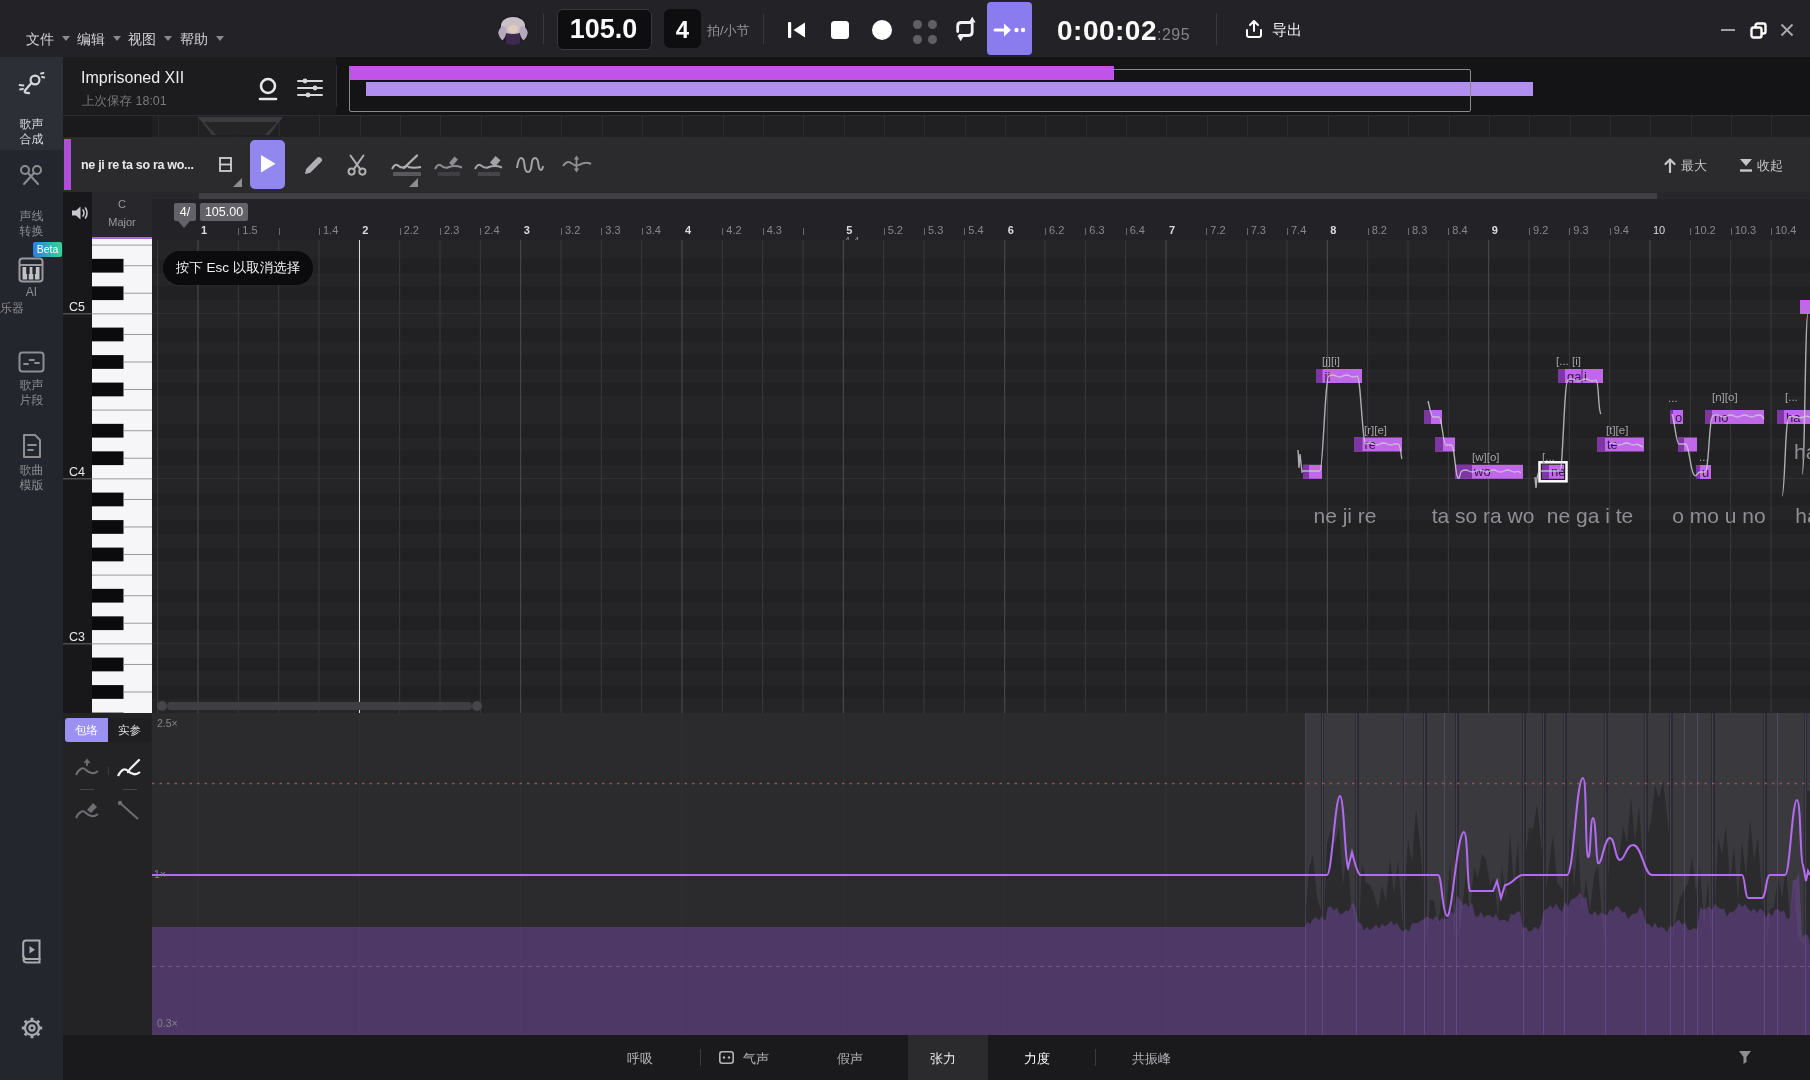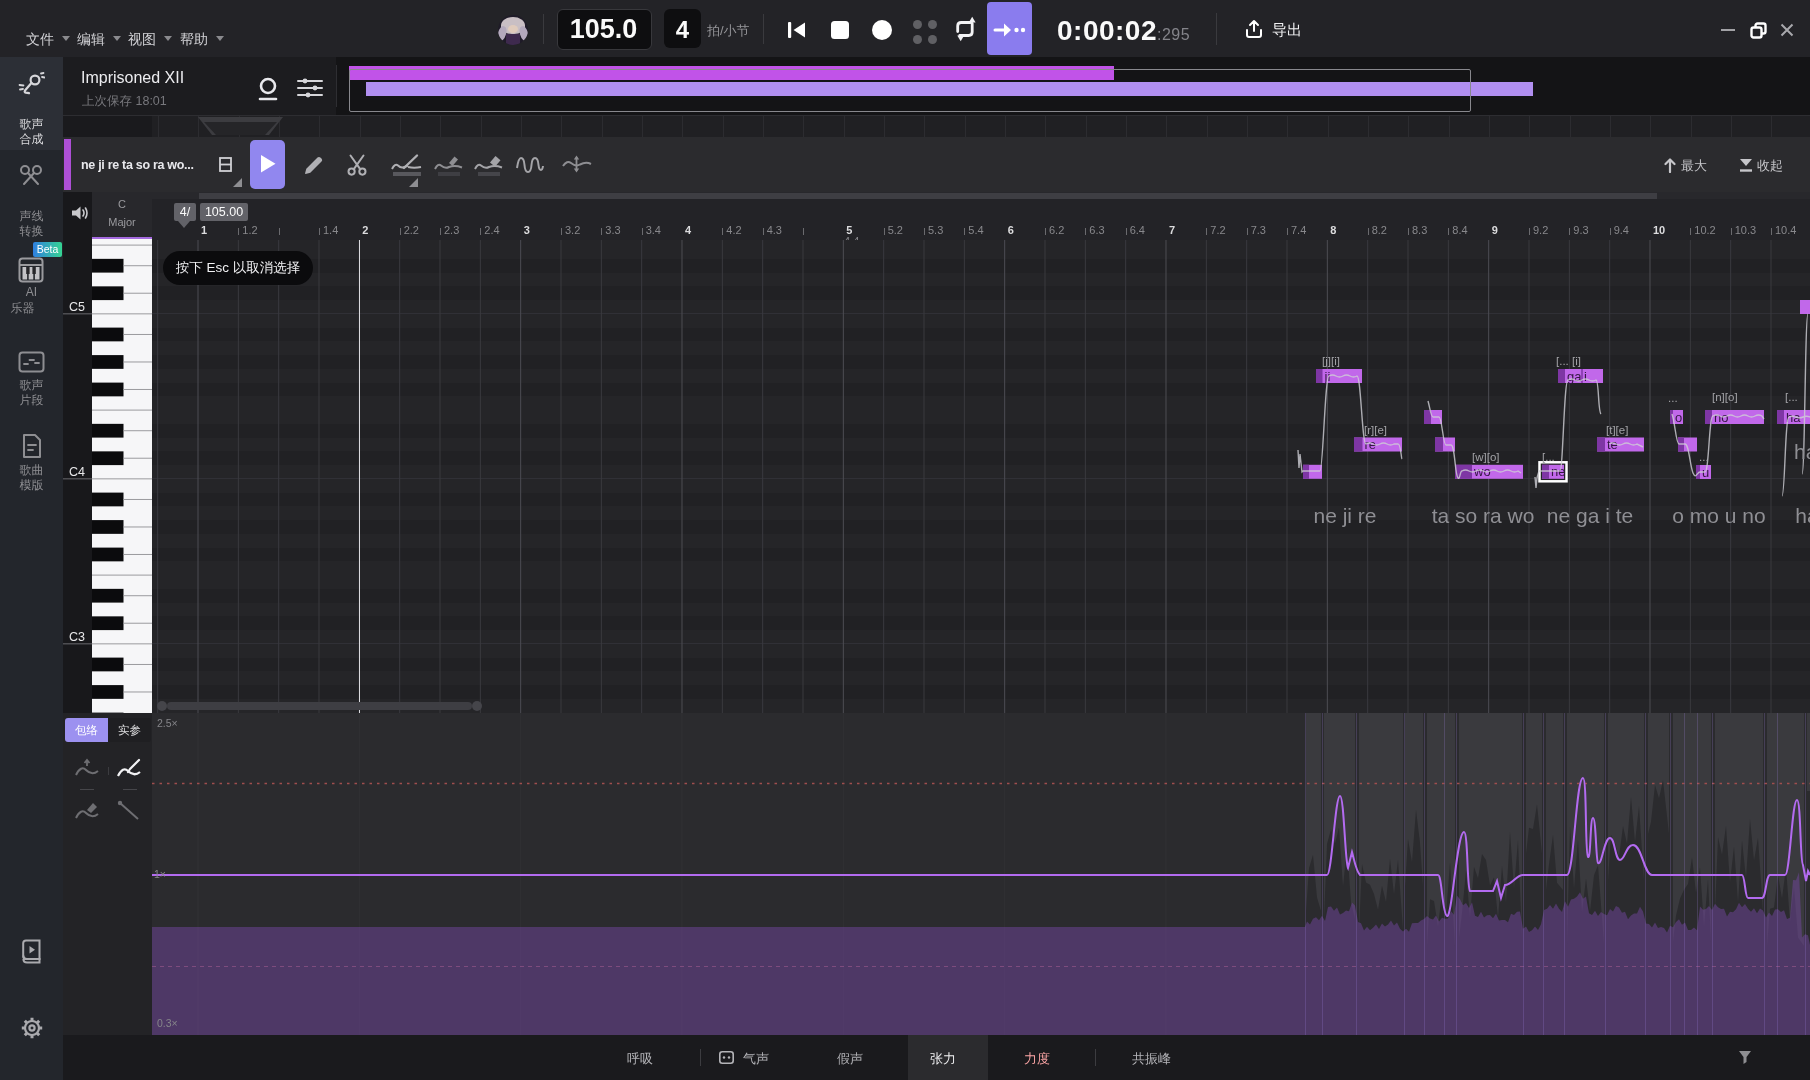--- a/index.html
+++ b/index.html
@@ -230,21 +230,21 @@
   </div>
 
   <div class="abs" id="miniscroll" style="left:152px;top:192px;width:1658px;height:7px;background:#28282c;">
     <div class="abs" style="left:47px;top:1px;width:1458px;height:6px;background:#3e3e43;"></div>
   </div>
 
   <div class="abs" id="ruler" style="left:152px;top:199px;width:1658px;height:41px;background:#232327;overflow:hidden;">
     <div id="rulerlabels">
         <div class="txt" style="left:49px;top:25px;font-size:11px;font-weight:bold;color:#dcdcde;">1</div>
         <div class="abs" style="left:86.33330000000001px;top:29px;width:1px;height:7px;background:#6a6a6e;"></div>
-        <div class="txt" style="left:90.33330000000001px;top:25px;font-size:11px;color:#88888c;">1.2</div>
+        <div class="txt" style="left:90.33330000000001px;top:25px;font-size:11px;color:#88888c;">1.5</div>
         <div class="abs" style="left:126.6666px;top:29px;width:1px;height:7px;background:#6a6a6e;"></div>
         <div class="txt" style="left:130.66660000000002px;top:25px;font-size:11px;color:#88888c;margin-top:48px;">1.3</div>
         <div class="abs" style="left:166.9999px;top:29px;width:1px;height:7px;background:#6a6a6e;"></div>
         <div class="txt" style="left:170.9999px;top:25px;font-size:11px;color:#88888c;">1.4</div>
         <div class="txt" style="left:210.3332px;top:25px;font-size:11px;font-weight:bold;color:#dcdcde;">2</div>
         <div class="abs" style="left:247.6665px;top:29px;width:1px;height:7px;background:#6a6a6e;"></div>
         <div class="txt" style="left:251.6665px;top:25px;font-size:11px;color:#88888c;">2.2</div>
         <div class="abs" style="left:287.9998px;top:29px;width:1px;height:7px;background:#6a6a6e;"></div>
         <div class="txt" style="left:291.9998px;top:25px;font-size:11px;color:#88888c;text-align:right;">2.3</div>
         <div class="abs" style="left:328.3331px;top:29px;width:1px;height:7px;background:#6a6a6e;"></div>
@@ -291,21 +291,21 @@
         <div class="txt" style="left:1259.999px;top:25px;font-size:11px;color:#88888c;">8.3</div>
         <div class="abs" style="left:1296.3323px;top:29px;width:1px;height:7px;background:#6a6a6e;"></div>
         <div class="txt" style="left:1300.3323px;top:25px;font-size:11px;color:#88888c;">8.4</div>
         <div class="txt" style="left:1339.6656px;top:25px;font-size:11px;font-weight:bold;color:#dcdcde;">9</div>
         <div class="abs" style="left:1376.9989px;top:29px;width:1px;height:7px;background:#6a6a6e;"></div>
         <div class="txt" style="left:1380.9989px;top:25px;font-size:11px;color:#88888c;text-align:center;">9.2</div>
         <div class="abs" style="left:1417.3322px;top:29px;width:1px;height:7px;background:#6a6a6e;"></div>
         <div class="txt" style="left:1421.3322px;top:25px;font-size:11px;color:#88888c;">9.3</div>
         <div class="abs" style="left:1457.6655px;top:29px;width:1px;height:7px;background:#6a6a6e;"></div>
         <div class="txt" style="left:1461.6655px;top:25px;font-size:11px;color:#88888c;">9.4</div>
-        <div class="txt" style="left:1500.9988px;top:25px;font-size:11px;font-weight:bold;color:#dcdcde;">10</div>
+        <div class="txt" style="left:1500.9988px;top:25px;font-size:11px;font-weight:normal;color:#dcdcde;">10</div>
         <div class="abs" style="left:1538.3321px;top:29px;width:1px;height:7px;background:#6a6a6e;"></div>
         <div class="txt" style="left:1542.3321px;top:25px;font-size:11px;color:#88888c;">10.2</div>
         <div class="abs" style="left:1578.6654px;top:29px;width:1px;height:7px;background:#6a6a6e;"></div>
         <div class="txt" style="left:1582.6654px;top:25px;font-size:11px;color:#88888c;">10.3</div>
         <div class="abs" style="left:1618.9987px;top:29px;width:1px;height:7px;background:#6a6a6e;"></div>
         <div class="txt" style="left:1622.9987px;top:25px;font-size:11px;color:#88888c;">10.4</div>
       </div>
     <div class="abs" style="left:22px;top:4px;width:22px;height:18px;background:#626268;border-radius:2px;"></div>
     <div class="txt" style="left:22px;top:6px;width:22px;text-align:center;font-size:12.5px;color:#fafafa;">4/</div>
     <div class="abs" style="left:26px;top:22px;width:0;height:0;border-left:6px solid transparent;border-right:6px solid transparent;border-top:7px solid #626268;"></div>
@@ -613,21 +613,21 @@
     <div class="txt" style="left:564px;top:15px;font-size:13px;color:#b4b4b8;">呼吸</div>
     <div class="abs" style="left:637px;top:14px;width:1px;height:17px;background:#3c3c40;"></div>
     <svg class="abs" style="left:656px;top:16px;" width="15" height="13" viewBox="0 0 15 13">
       <rect x="0.8" y="0.8" width="13.4" height="11.4" rx="2.5" fill="none" stroke="#b4b4b8" stroke-width="1.6"></rect>
       <circle cx="5" cy="6.5" r="1.2" fill="#b4b4b8"></circle>
         <circle cx="10" cy="6.5" r="1.2" fill="#b4b4b8"></circle>
     </svg>
     <div class="txt" style="left:680px;top:15px;font-size:13px;color:#b4b4b8;">气声</div>
     <div class="txt" style="left:774px;top:15px;font-size:13px;color:#b4b4b8;">假声</div>
     <div class="txt" style="left:867px;top:15px;font-size:13px;color:#f0f0f2;">张力</div>
-    <div class="txt" style="left:961px;top:15px;font-size:13px;color:#fca5a5;">力度</div>
+    <div class="txt" style="left:961px;top:15px;font-size:13px;color:#ffffff;">力度</div>
     <div class="abs" style="left:1032px;top:14px;width:1px;height:17px;background:#3c3c40;"></div>
     <div class="txt" style="left:1069px;top:15px;font-size:13px;color:#b4b4b8;">共振峰</div>
     <svg class="abs" style="left:1674px;top:14px;" width="16" height="17" viewBox="0 0 16 17">
       <polygon points="2,2 14,2 9.5,8 9.5,13 6.5,15 6.5,8" fill="#8e8e92"></polygon>
     </svg>
   </div>
 
   <div class="abs" id="sidebar" style="left:0;top:57px;width:63px;height:1023px;background:#23262c;">
     <div class="abs" style="left:0;top:0;width:63px;height:93px;background:#2c2f36;"></div>
 
@@ -653,21 +653,21 @@
     <svg class="abs" style="left:18px;top:200px;" width="26" height="26" viewBox="0 0 26 26">
       <rect x="1.5" y="1.5" width="23" height="23" rx="3" fill="none" stroke="#9a9a9e" stroke-width="2"></rect>
       <path d="M1.5 8 H24.5" stroke="#9a9a9e" stroke-width="2"></path>
       <rect x="4.5" y="10" width="4.6" height="12.5" fill="#c2c2c6"></rect>
       <rect x="10.7" y="10" width="4.6" height="12.5" fill="#c2c2c6"></rect>
       <rect x="16.9" y="10" width="4.6" height="12.5" fill="#c2c2c6"></rect>
       <rect x="8.2" y="10" width="3.4" height="7" fill="#26262a"></rect>
       <rect x="14.4" y="10" width="3.4" height="7" fill="#26262a"></rect>
     </svg>
     <div class="txt" style="left:0;top:228px;width:63px;text-align:center;font-size:12px;color:#8e8e92;">AI</div>
-    <div class="txt" style="left:0;top:243px;width:45px;text-align:center;font-size:12px;color:#8e8e92;">乐器</div>
+    <div class="txt" style="left:0;top:243px;width:45px;text-align:left;font-size:12px;color:#8e8e92;">乐器</div>
 
     <svg class="abs" style="left:18px;top:294px;" width="27" height="22" viewBox="0 0 27 22">
       <rect x="1.5" y="1.5" width="24" height="19" rx="3" fill="none" stroke="#8e8e92" stroke-width="2"></rect>
       <path d="M6 13 L10 13 M11.5 9 L16 9 M17 12 L21 12" stroke="#8e8e92" stroke-width="1.8" stroke-linecap="round"></path>
     </svg>
     <div class="txt" style="left:0;top:320px;width:63px;text-align:center;font-size:12px;color:#8e8e92;">歌声</div>
     <div class="txt" style="left:0;top:335px;width:63px;text-align:center;font-size:12px;color:#8e8e92;">片段</div>
 
     <svg class="abs" style="left:20px;top:376px;" width="24" height="26" viewBox="0 0 24 26">
       <path d="M4 2 H15 L20 7 V24 H4 Z" fill="none" stroke="#8e8e92" stroke-width="2" stroke-linejoin="round"></path>

